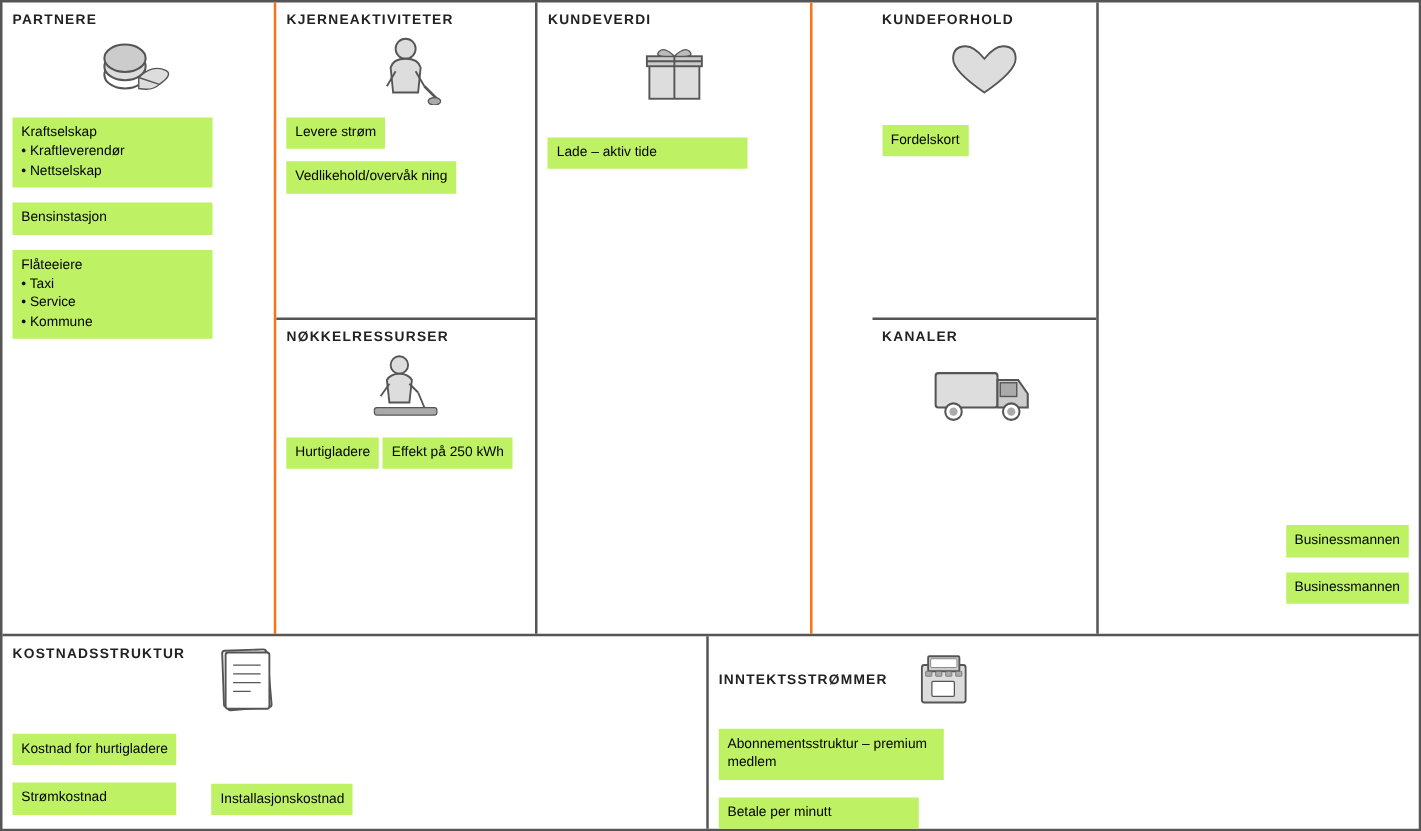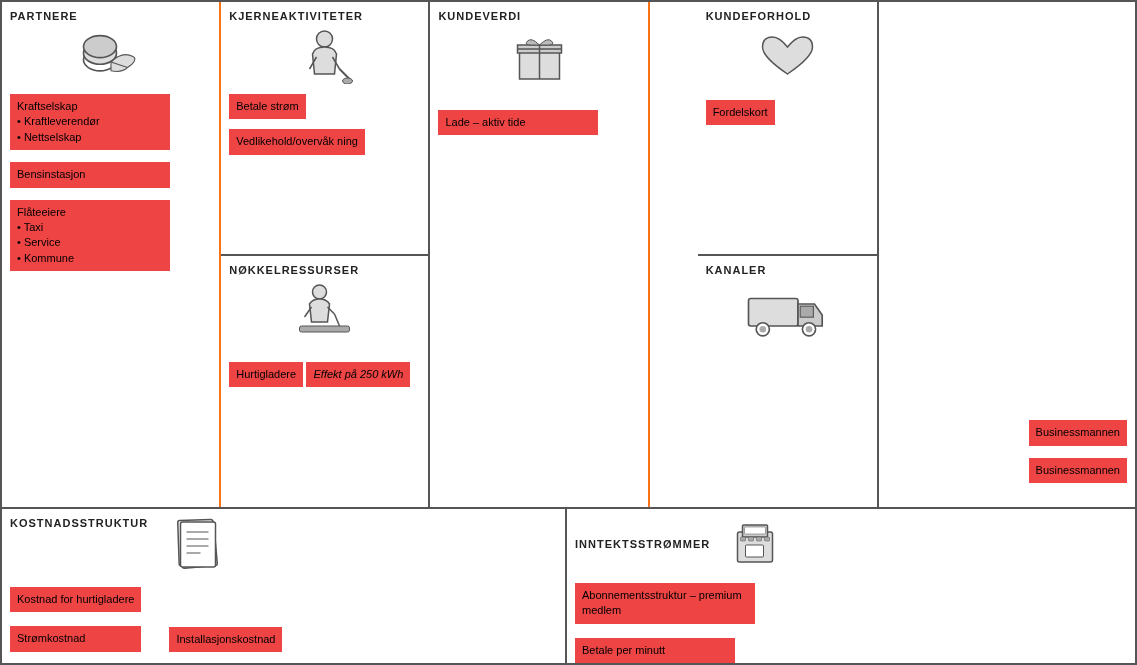--- a/index.html
+++ b/index.html
@@ -37,21 +37,21 @@
     }
     .cell-title {
       font-size: 11px;
       font-weight: bold;
       letter-spacing: 1px;
       color: #222;
       margin-bottom: 4px;
       text-transform: uppercase;
     }
     .sticky {
-      background: #ef4444;
+      background: #bef264;
       padding: 5px 7px;
       margin: 4px 0;
       font-size: 11px;
       line-height: 1.4;
       display: inline-block;
       max-width: 160px;
     }
     .icon-area {
       display: flex;
       justify-content: center;
@@ -115,40 +115,40 @@
 
             <circle cx="30" cy="10" r="8" fill="#ddd" stroke="#555" stroke-width="1.5"></circle>
             <path d="M18 25 Q20 18 30 18 Q40 18 42 25 L40 45 L20 45 Z" fill="#ddd" stroke="#555" stroke-width="1.5"></path>
             <line x1="22" y1="28" x2="15" y2="40" stroke="#555" stroke-width="1.5"></line>
             <line x1="38" y1="28" x2="45" y2="40" stroke="#555" stroke-width="1.5"></line>
 
             <line x1="45" y1="40" x2="55" y2="50" stroke="#555" stroke-width="2"></line>
             <ellipse cx="53" cy="52" rx="5" ry="3" fill="#aaa" stroke="#555" stroke-width="1"></ellipse>
           </svg>
         </div>
-        <div class="sticky">Betale strøm</div>
+        <div class="sticky">Levere strøm</div>
         <div class="sticky" style="margin-top:6px;">Vedlikehold/overvåk ning</div>
       </div>
 
       <div class="cell-bottom">
         <div class="cell-title">NØKKELRESSURSER</div>
         <div class="icon-area">
           <svg viewBox="0 0 60 55" width="65" height="55">
 
             <circle cx="25" cy="10" r="7" fill="#ddd" stroke="#555" stroke-width="1.5"></circle>
             <path d="M15 22 Q18 17 25 17 Q32 17 35 22 L33 40 L17 40 Z" fill="#ddd" stroke="#555" stroke-width="1.5"></path>
             <line x1="17" y1="25" x2="10" y2="35" stroke="#555" stroke-width="1.5"></line>
             <line x1="33" y1="25" x2="40" y2="32" stroke="#555" stroke-width="1.5"></line>
 
             <rect x="5" y="44" width="50" height="6" rx="2" fill="#aaa" stroke="#555" stroke-width="1"></rect>
             <line x1="40" y1="32" x2="45" y2="44" stroke="#555" stroke-width="1.5"></line>
           </svg>
         </div>
         <div class="sticky">Hurtigladere</div>
-        <div class="sticky" style="margin-top:18px;font-style:italic;">Effekt på 250 kWh</div>
+        <div class="sticky" style="margin-top:6px;">Effekt på 250 kWh</div>
       </div>
     </div>
 
     <div class="cell" style="width:220px;">
       <div class="cell-title">KUNDEVERDI</div>
       <div class="icon-area">
         <svg viewBox="0 0 60 55" width="65" height="55">
 
           <rect x="10" y="22" width="40" height="28" fill="#ddd" stroke="#555" stroke-width="1.5"></rect>
           <rect x="8" y="16" width="44" height="8" fill="#ccc" stroke="#555" stroke-width="1.5"></rect>

